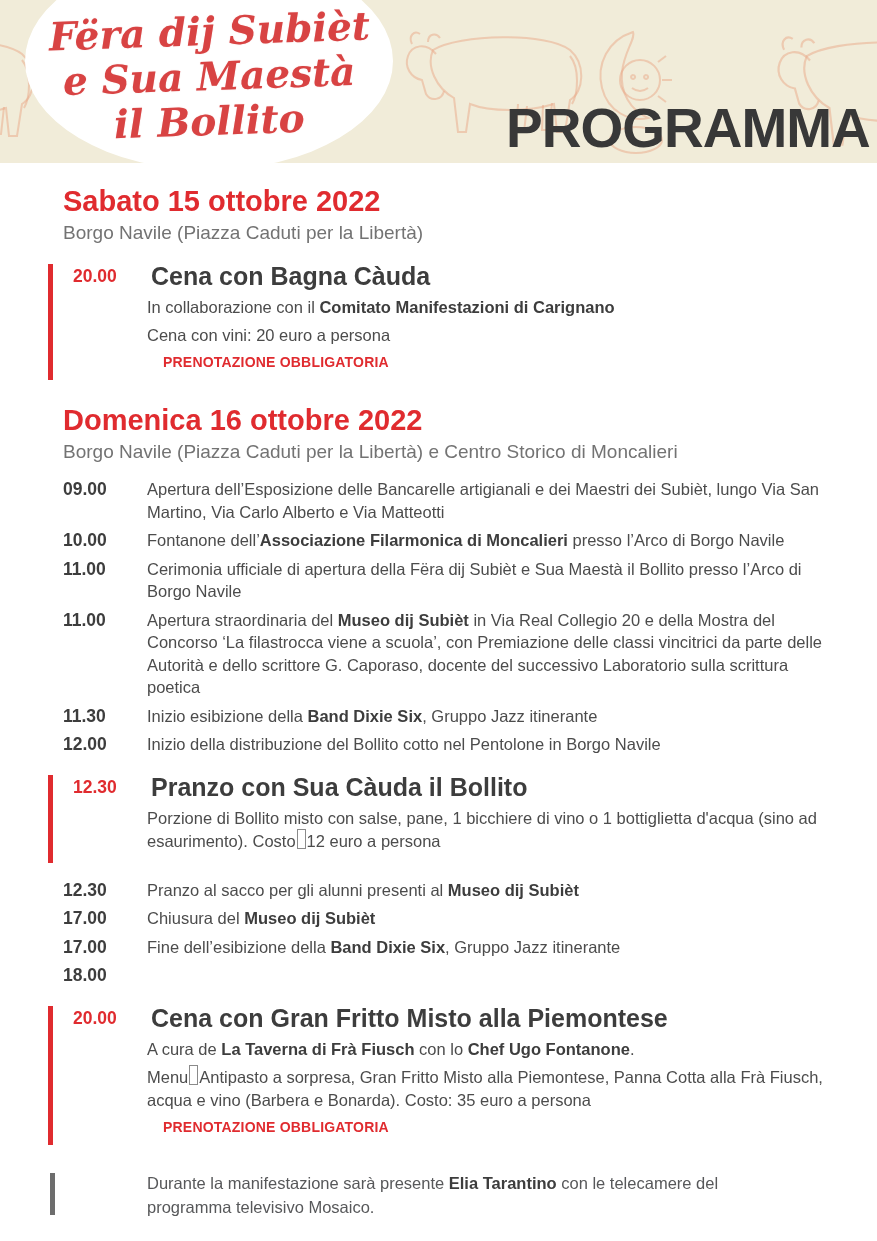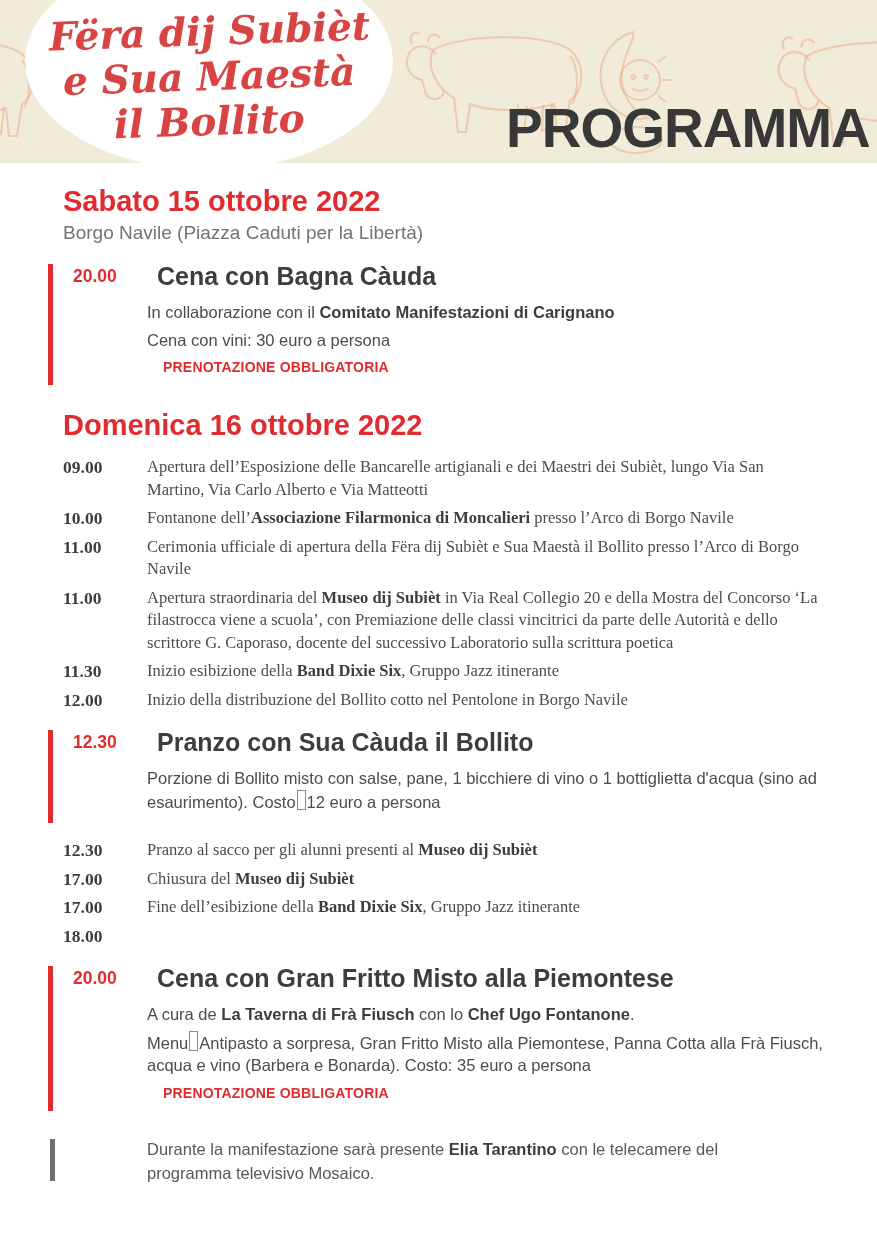--- a/index.html
+++ b/index.html
@@ -17,32 +17,32 @@
              transform:rotate(-2deg);text-shadow:0 0 1px rgba(216,67,67,.35);}
   .prog-title{position:absolute;left:460px;top:96px;font-size:55px;font-weight:bold;
               letter-spacing:-1px;color:var(--title-dark,#383838);margin-left:46px;}
 
   
   .content{padding:0 40px 0 63px;}
   .day-title{font-size:29px;font-weight:bold;line-height:33px;color:var(--accent,#e02b2f);
              margin:22px 0 3px 0;}
   .day-subtitle{font-size:19px;line-height:24px;color:#737373;margin:0;}
 
-  .schedule{margin-top:14px;font-family:Liberation Serif, serif;}
+  .schedule{margin-top:14px;}
   .row{display:flex;margin-bottom:6px;}
   .row-time{width:84px;flex:none;font-size:17.5px;font-weight:bold;color:var(--text-dark,#3d3d3d);
             line-height:22.5px;}
   .row-text{margin:0;font-size:16.5px;line-height:22.5px;color:var(--text-body,#4c4c4c);max-width:676px;}
 
   .featured{position:relative;margin-top:16px;padding:0 0 12px 84px;}
   .featured .bar{position:absolute;left:-15px;top:3px;bottom:2px;width:5px;
                  background:var(--accent,#e02b2f);}
   .event-time{position:absolute;left:10px;top:5px;font-size:17.5px;font-weight:bold;
               color:var(--accent,#e02b2f);}
-  .event-title{margin:10px;font-size:25px;line-height:30px;font-weight:bold;color:var(--text-dark,#3d3d3d);}
+  .event-title{margin:4px;font-size:25px;line-height:30px;font-weight:bold;color:var(--text-dark,#3d3d3d);}
   .event-desc{margin:5px 0 0 0;font-size:16.5px;line-height:22.5px;color:var(--text-body,#4c4c4c);
               max-width:676px;}
   .booking{margin-top:8px;font-size:14px;font-weight:bold;letter-spacing:.2px;
            color:var(--accent,#e02b2f);margin-left:16px;}
 
   .seg.bold{font-weight:bold;color:var(--text-dark,#3d3d3d);}
   .tofu{display:inline-block;width:7px;height:18px;border:1.2px solid #8a8a8a;
         vertical-align:-2px;margin:0 1px;}
 
   .note{position:relative;margin-top:24px;padding-left:84px;}
@@ -93,26 +93,27 @@
 
   <div class="content">
       <section class="day">
         <h2 class="day-title">Sabato 15 ottobre 2022</h2>
         <p class="day-subtitle">Borgo Navile (Piazza Caduti per la Libertà)</p>
         <div class="featured">
           <span class="bar"></span>
           <span class="event-time">20.00</span>
           <h3 class="event-title">Cena con Bagna Càuda</h3>
           <p class="event-desc"><span class="seg">In collaborazione con il </span><span class="seg bold">Comitato Manifestazioni di Carignano</span></p>
-          <p class="event-desc"><span class="seg">Cena con vini: 30 euro a persona</span></p>
+          <p class="event-desc"><span class="seg">Cena con vini: 20 euro a persona</span></p>
           <div class="booking">PRENOTAZIONE OBBLIGATORIA</div>
         </div>
       </section>
       <section class="day">
         <h2 class="day-title">Domenica 16 ottobre 2022</h2>
+        <p class="day-subtitle">Borgo Navile (Piazza Caduti per la Libertà) e Centro Storico di Moncalieri</p>
         <div class="schedule">
           <div class="row">
             <span class="row-time">09.00</span>
             <p class="row-text"><span class="seg">Apertura dell’Esposizione delle Bancarelle artigianali e dei Maestri dei Subièt, lungo Via San Martino, Via Carlo Alberto e Via Matteotti</span></p>
           </div>
           <div class="row">
             <span class="row-time">10.00</span>
             <p class="row-text"><span class="seg">Fontanone dell’</span><span class="seg bold">Associazione Filarmonica di Moncalieri</span><span class="seg"> presso l’Arco di Borgo Navile</span></p>
           </div>
           <div class="row">

